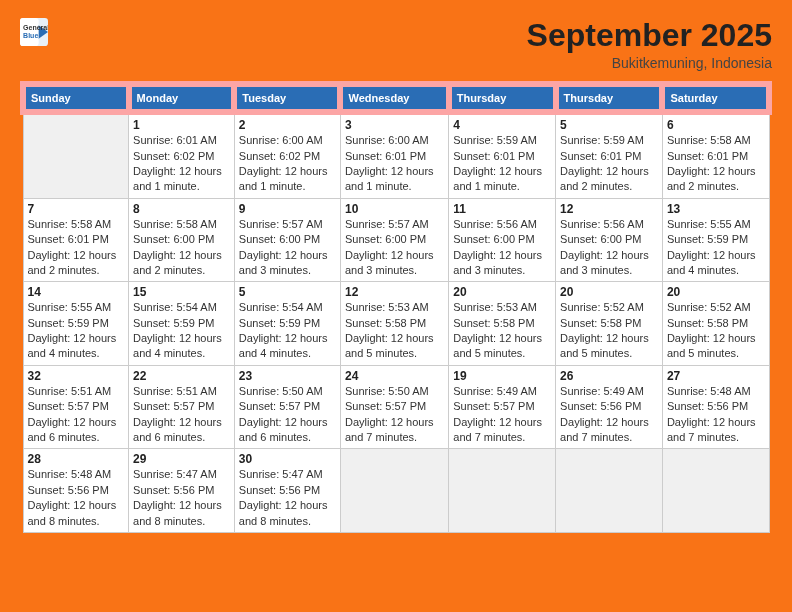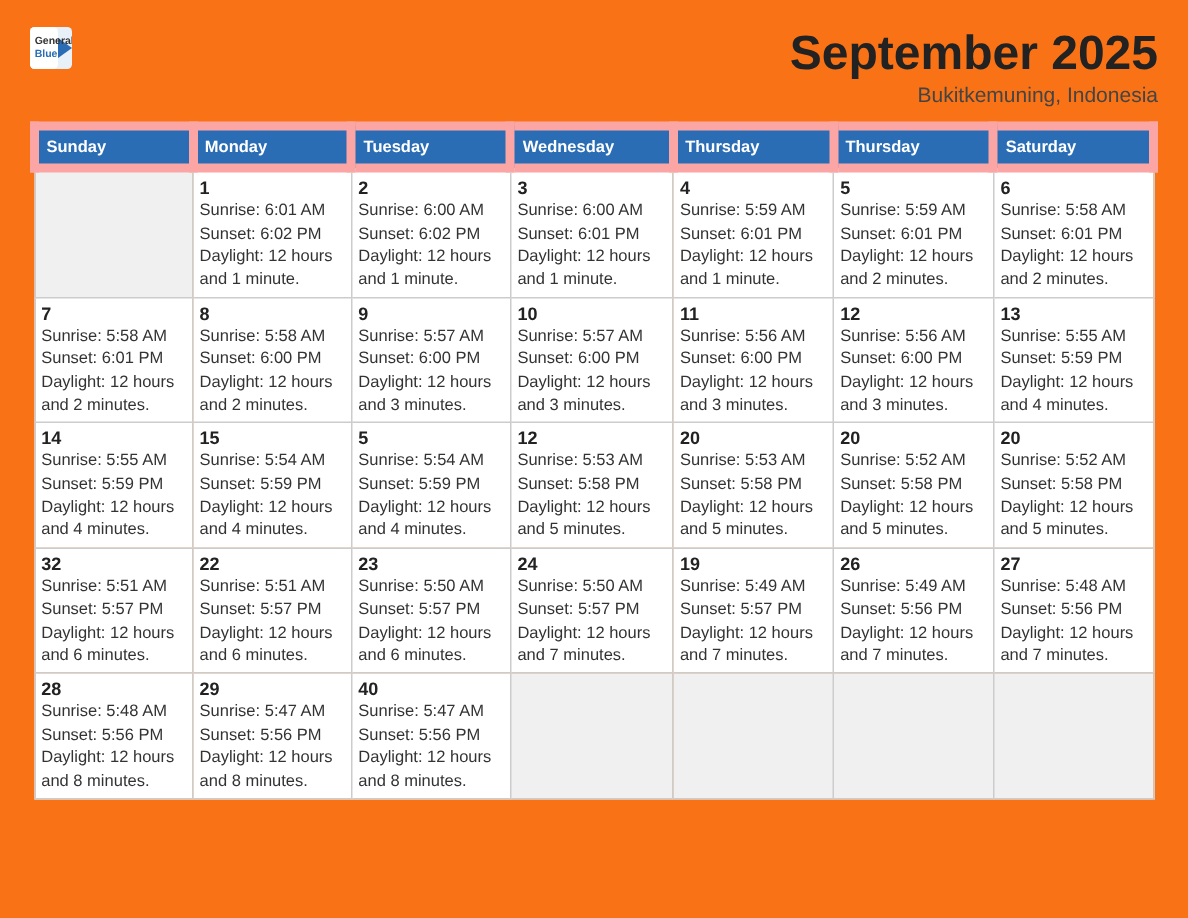--- a/index.html
+++ b/index.html
@@ -323,21 +323,21 @@
 and 8 minutes.</div>
           </td>
           <td>
             <span class="day-number">29</span>
             <div class="day-info" style="white-space: pre-line;">Sunrise: 5:47 AM
 Sunset: 5:56 PM
 Daylight: 12 hours
 and 8 minutes.</div>
           </td>
           <td>
-            <span class="day-number">40</span>
+            <span class="day-number">30</span>
             <div class="day-info" style="white-space: pre-line;">Sunrise: 5:47 AM
 Sunset: 5:56 PM
 Daylight: 12 hours
 and 8 minutes.</div>
           </td>
           <td class="empty"></td>
           <td class="empty"></td>
           <td class="empty"></td>
           <td class="empty"></td>
         </tr>

